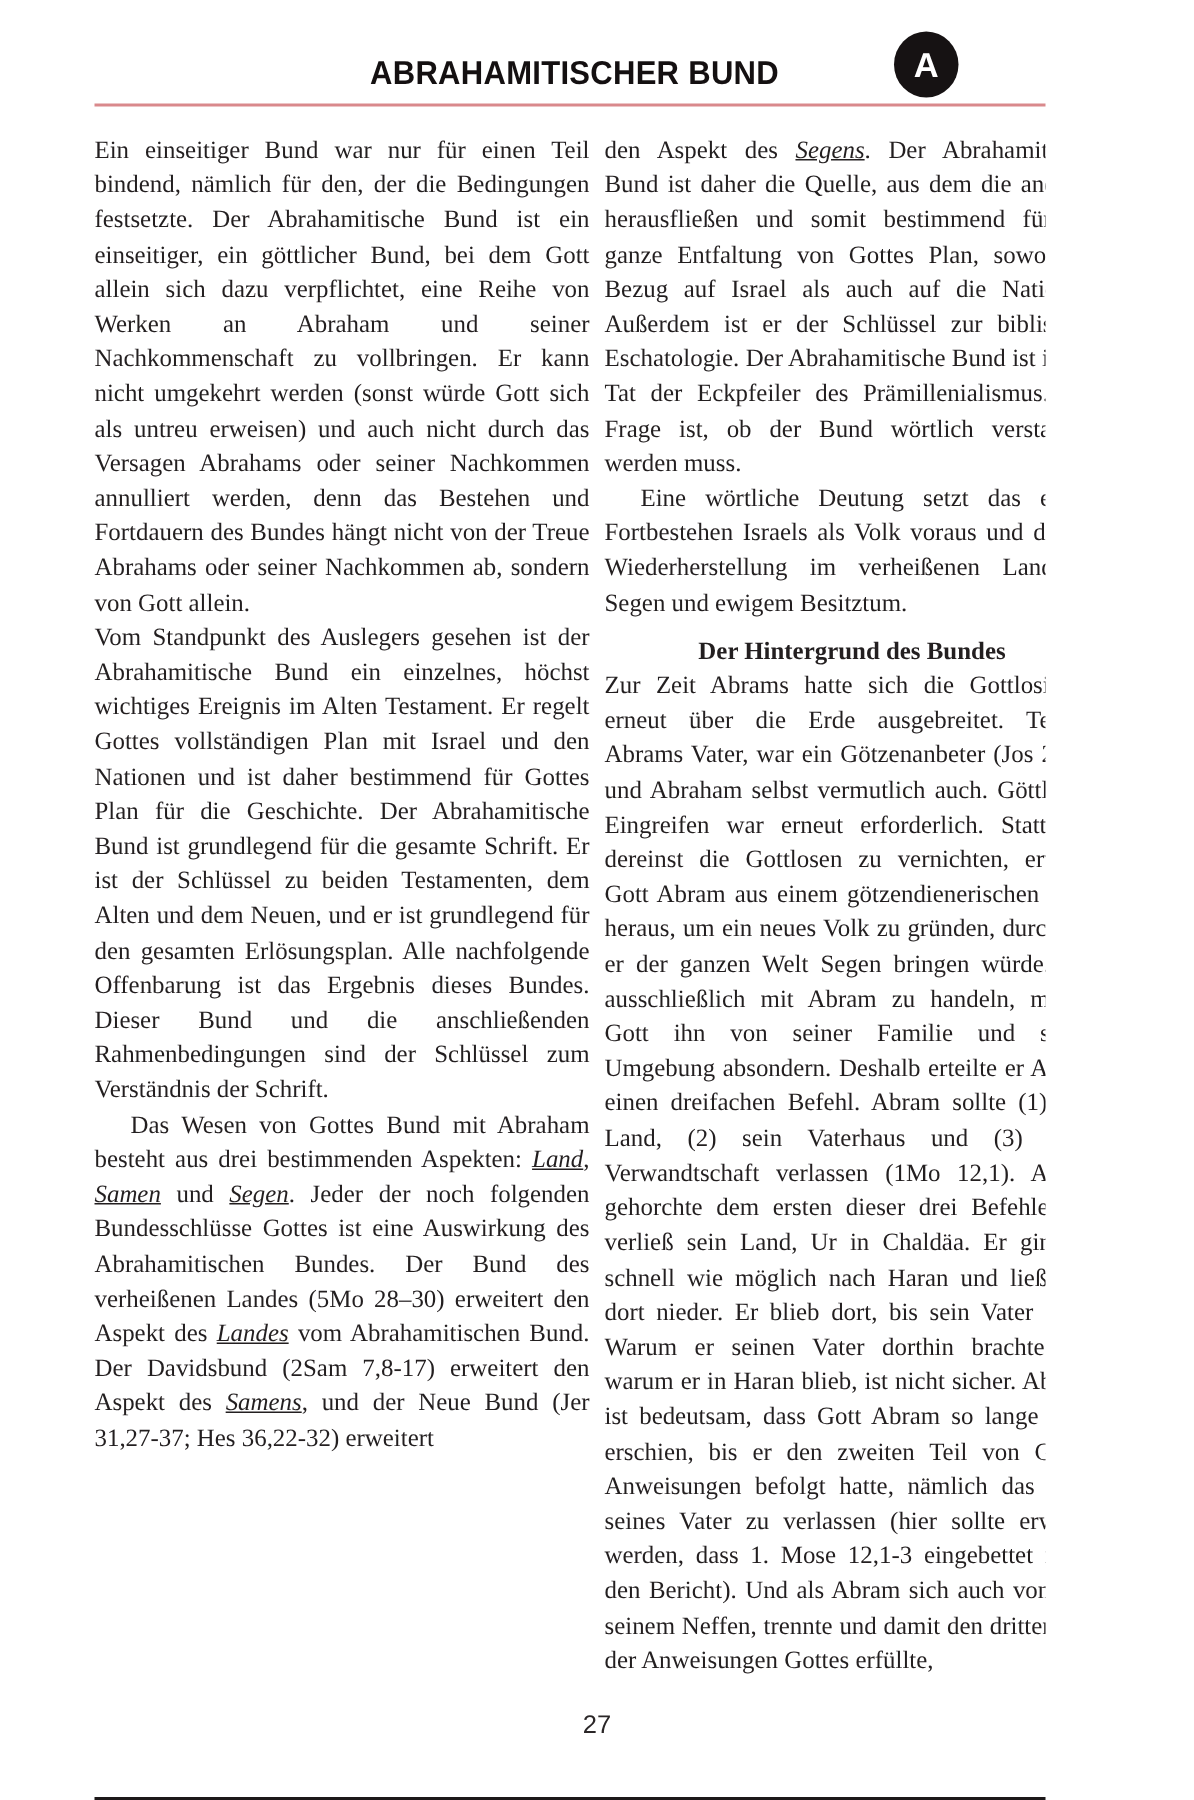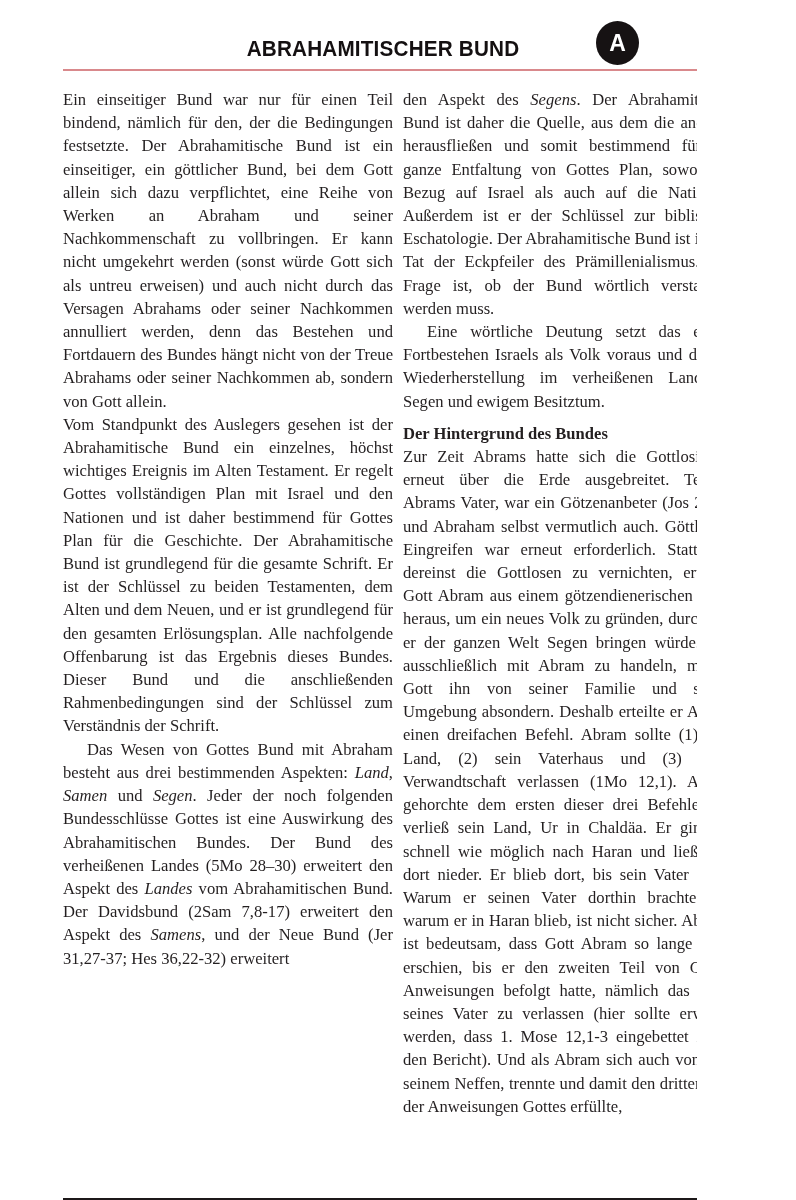--- a/index.html
+++ b/index.html
@@ -68,23 +68,23 @@
     hyphens: auto;
     -webkit-hyphens: auto;
   }
   .col p { margin: 0; }
   .col p.indent { text-indent: 24px; }
   .col h2 {
     margin: 9px 0 0 0;
     font-size: 16.6px;
     line-height: 23.2px;
     font-weight: 700;
-    text-align: left;
+    text-align: center;
   }
-  .col em { font-style: italic; }
+  .col em { font-style: italic; text-decoration: underline; }
   .page-number {
     position: absolute;
     top: 1140px;
     left: 0;
     width: 796px;
     text-align: center;
     font-family: "Liberation Sans", sans-serif;
     font-size: 17px;
     color: #2a2627;
   }
@@ -114,14 +114,15 @@
         <p class="indent"><span>Das Wesen von Gottes Bund mit Abraham besteht aus drei bestimmenden Aspekten: </span><em>Land</em><span>, </span><em>Samen</em><span> und </span><em>Segen</em><span>. Jeder der noch folgenden Bundesschlüsse Gottes ist eine Auswirkung des Abrahamitischen Bundes. Der Bund des verheißenen Landes (5Mo 28–30) erweitert den Aspekt des </span><em>Landes</em><span> vom Abrahamitischen Bund. Der Davidsbund (2Sam 7,8-17) erweitert den Aspekt des </span><em>Samens</em><span>, und der Neue Bund (Jer 31,27-37; Hes 36,22-32) erweitert</span></p>
       </div>
     <div class="col">
         <p><span>den Aspekt des </span><em>Segens</em><span>. Der Abrahamitische Bund ist daher die Quelle, aus dem die anderen herausfließen und somit bestimmend für die ganze Entfaltung von Gottes Plan, sowohl in Bezug auf Israel als auch auf die Nationen. Außerdem ist er der Schlüssel zur biblischen Eschatologie. Der Abrahamitische Bund ist in der Tat der Eckpfeiler des Prämillenialismus. Die Frage ist, ob der Bund wörtlich verstanden werden muss.</span></p>
         <p class="indent"><span>Eine wörtliche Deutung setzt das ewige Fortbestehen Israels als Volk voraus und dessen Wiederherstellung im verheißenen Land zu Segen und ewigem Besitztum.</span></p>
         <h2>Der Hintergrund des Bundes</h2>
         <p><span>Zur Zeit Abrams hatte sich die Gottlosigkeit erneut über die Erde ausgebreitet. Terach, Abrams Vater, war ein Götzenanbeter (Jos 24,2), und Abraham selbst vermutlich auch. Göttliches Eingreifen war erneut erforderlich. Statt wie dereinst die Gottlosen zu vernichten, erwählt Gott Abram aus einem götzendienerischen Land heraus, um ein neues Volk zu gründen, durch das er der ganzen Welt Segen bringen würde. Um ausschließlich mit Abram zu handeln, musste Gott ihn von seiner Familie und seiner Umgebung absondern. Deshalb erteilte er Abram einen dreifachen Befehl. Abram sollte (1) sein Land, (2) sein Vaterhaus und (3) seine Verwandtschaft verlassen (1Mo 12,1). Abram gehorchte dem ersten dieser drei Befehle und verließ sein Land, Ur in Chaldäa. Er ging so schnell wie möglich nach Haran und ließ sich dort nieder. Er blieb dort, bis sein Vater starb. Warum er seinen Vater dorthin brachte und warum er in Haran blieb, ist nicht sicher. Aber es ist bedeutsam, dass Gott Abram so lange nicht erschien, bis er den zweiten Teil von Gottes Anweisungen befolgt hatte, nämlich das Haus seines Vater zu verlassen (hier sollte erwähnt werden, dass 1. Mose 12,1-3 eingebettet ist in den Bericht). Und als Abram sich auch von Lot, seinem Neffen, trennte und damit den dritten Teil der Anweisungen Gottes erfüllte,</span></p>
       </div>
   </div>
 
+  <div class="page-number">27</div>
   <div class="bottom-rule"></div>
 </div>
 
 </body></html>

